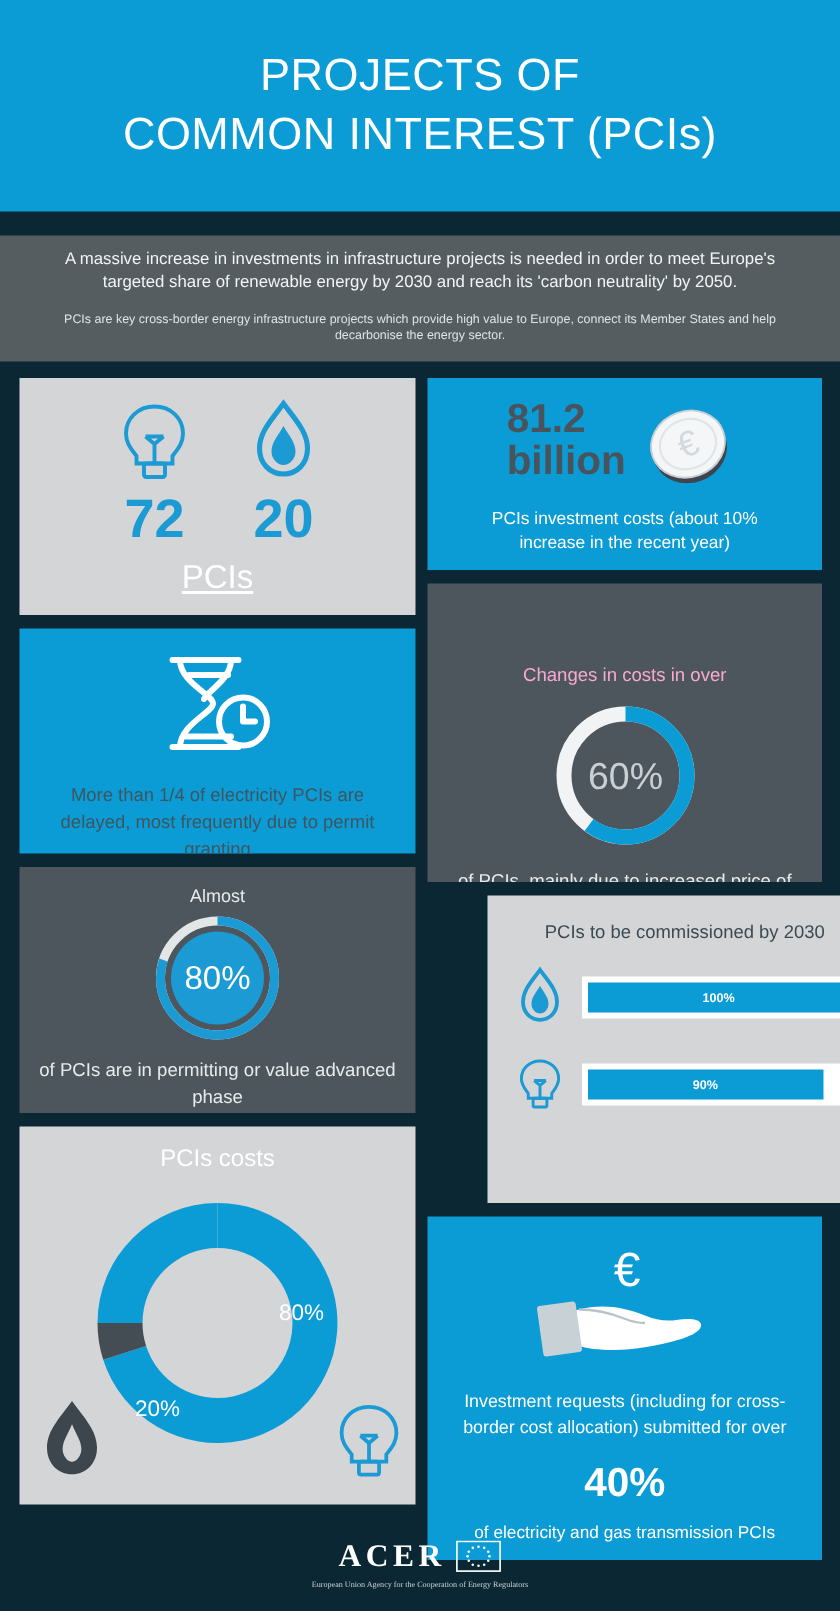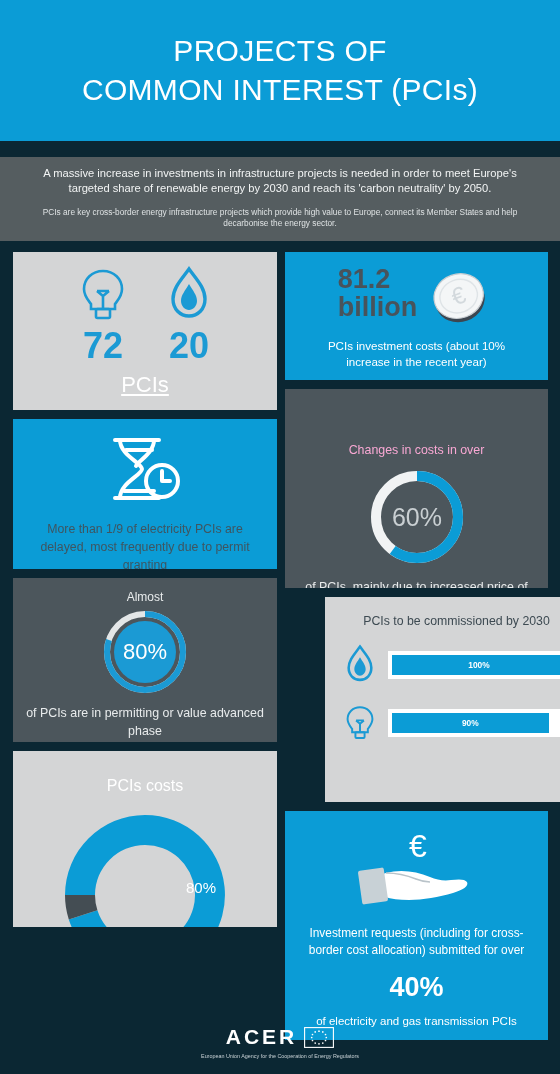--- a/index.html
+++ b/index.html
@@ -59,21 +59,21 @@
   .c-delay { height: 150px; padding-top: 14px; }
   .c-delay .txt { color: #3f5560; font-size: 12.3px; line-height: 1.45; margin-top: 12px; padding: 0 18px; }
 
   
   .c-80 { height: 164px; padding-top: 12px; }
   .c-80 .top { color: #e8ebec; font-size: 12px; }
   .c-80 .bot { color: #e8ebec; font-size: 12.4px; line-height: 1.42; margin-top: 7px; }
   .ring-wrap { display: flex; justify-content: center; margin-top: 2px; }
 
   
-  .c-donut { height: 176px; padding-top: 26px; }
+  .c-donut { height: 252px; padding-top: 13px; }
   .c-donut .ttl { color: #ffffff; font-size: 16px; }
   .donut-area { position: relative; width: 264px; height: 210px; }
 
   
   .c-euro { height: 128px; padding-top: 14px; }
   .euro-row { display: flex; justify-content: center; gap: 6px; }
   .euro-big { color: #48535b; font-size: 27px; font-weight: bold; line-height: 1.02; text-align: left; }
   .c-euro .cap { color: #ffffff; font-size: 11.6px; line-height: 1.38; margin-top: 10px; padding: 0 22px; }
 
   
@@ -99,21 +99,21 @@
   .c-hand { height: 229px; padding-top: 14px; }
   .c-hand .cap { color: #ffffff; font-size: 11.9px; line-height: 1.42; padding: 0 14px; margin-top: 10px; }
   .c-hand .big { color: #ffffff; font-size: 27px; font-weight: bold; margin-top: 13px; }
   .c-hand .cap2 { color: #ffffff; font-size: 11.5px; margin-top: 12px; }
 
   
   .footer {
     position: absolute; left: 0; top: 1012px; width: 560px; height: 62px;
     display: flex; align-items: center; justify-content: center;
   }
-  .logo-row { display: flex; flex-direction: column; align-items: center; }
+  .logo-row { display: flex; flex-direction: column; align-items: center; font-family: Liberation Serif, serif; }
   .logo-top { display: flex; align-items: center; gap: 7px; }
   .logo-word { color: #ffffff; font-size: 21px; font-weight: bold; letter-spacing: 3px; }
   .logo-sub { color: #c9d2d6; font-size: 5.4px; line-height: 1.5; text-align: center; margin-top: 3px; }
 </style>
 </head>
 <body>
 
 <div id="page">
 
   <div class="header">
@@ -157,21 +157,21 @@
       <svg width="86" height="72" viewBox="0 0 86 72">
         <g fill="none" stroke="#ffffff" stroke-width="4" stroke-linecap="round" stroke-linejoin="round">
           <path d="M13 7 h44 M13 65 h44"></path>
           <path d="M18 7 C18 22 40 30 40 36 C40 42 18 50 18 65"></path>
           <path d="M52 7 C52 20 36 28 34 33"></path>
           <path d="M24 17 h26 M22 58 h30"></path>
           <circle cx="60" cy="48" r="16"></circle>
           <path d="M60 38 v10 h8"></path>
         </g>
       </svg>
-      <div class="txt">More than 1/9 of electricity PCIs are delayed, most frequently due to permit granting</div>
+      <div class="txt">More than 1/4 of electricity PCIs are delayed, most frequently due to permit granting</div>
     </div>
 
     <div class="card bg-slate c-80 center">
       <div class="top">Almost</div>
       <div class="ring-wrap">
         <svg width="92" height="92" viewBox="0 0 92 92">
           <circle cx="46" cy="46" r="31" fill="#1b9ad4"></circle>
           <circle cx="46" cy="46" r="38" fill="none" stroke="#e3e6e7" stroke-width="6"></circle>
           <circle cx="46" cy="46" r="38" fill="none" stroke="#1b9ad4" stroke-width="6" stroke-dasharray="191 48" stroke-dashoffset="0" transform="rotate(-90 46 46)"></circle>
           <text x="46" y="53" text-anchor="middle" fill="#ffffff" font-size="22" font-family="Liberation Sans, sans-serif">80%</text>

